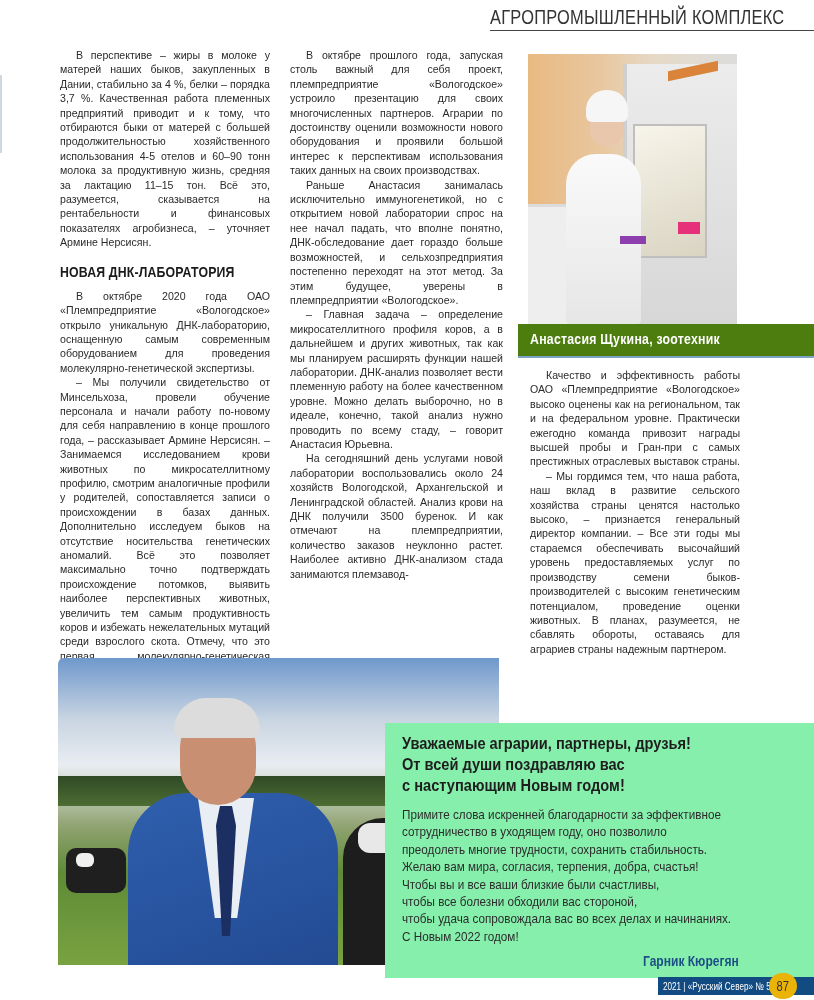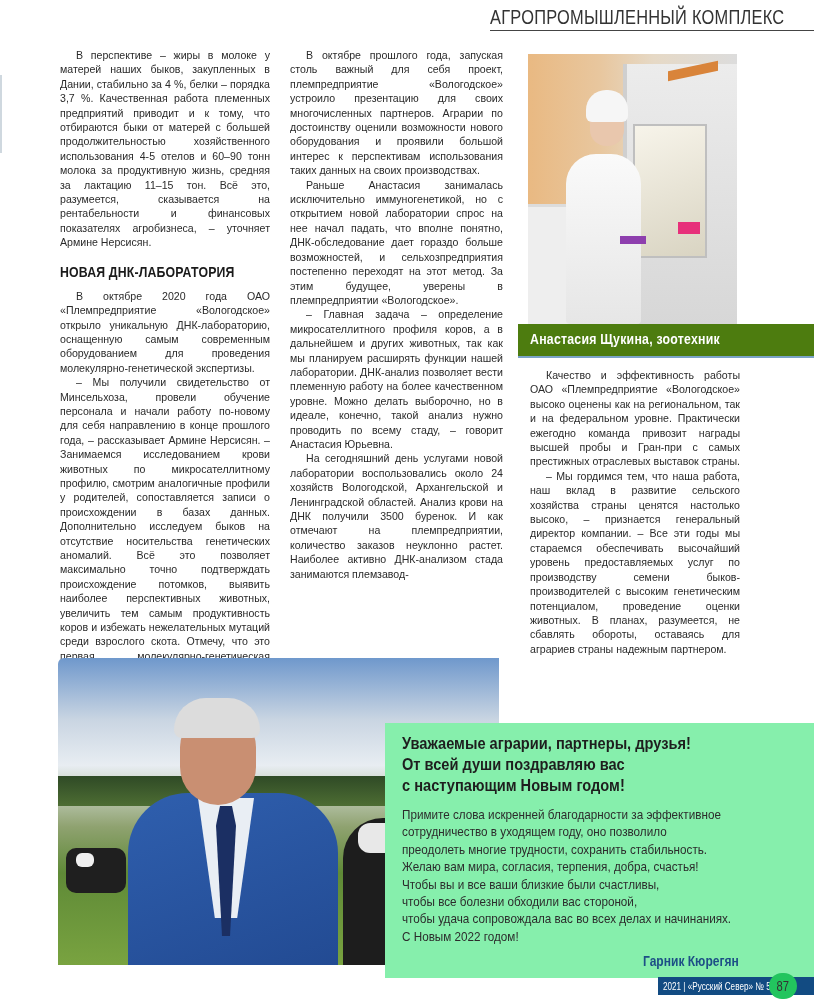--- a/index.html
+++ b/index.html
@@ -146,21 +146,21 @@
   }
   
   .footer-bar {
     position: absolute; left: 658px; top: 977px; width: 156px; height: 18px; background: #124b82;
   }
   .footer-text {
     position: absolute; left: 5px; top: 2px; color: #fff; font-size: 11px; line-height: 14px;
     transform: scaleX(0.74); transform-origin: left top; white-space: nowrap;
   }
   .page-num {
-    position: absolute; left: 769px; top: 973px; width: 28px; height: 26px; background: #22c55e;
+    position: absolute; left: 769px; top: 973px; width: 28px; height: 26px; background: #eab308;
     border-radius: 13px; text-align: center; font-size: 14px; line-height: 26px; color: #333;
   }
   .page-num span { display: inline-block; transform: scaleX(0.8); }
 </style>
 </head>
 <body>
 
 <div class="section-header">
   <span>АГРОПРОМЫШЛЕННЫЙ КОМПЛЕКС</span>
 </div>

